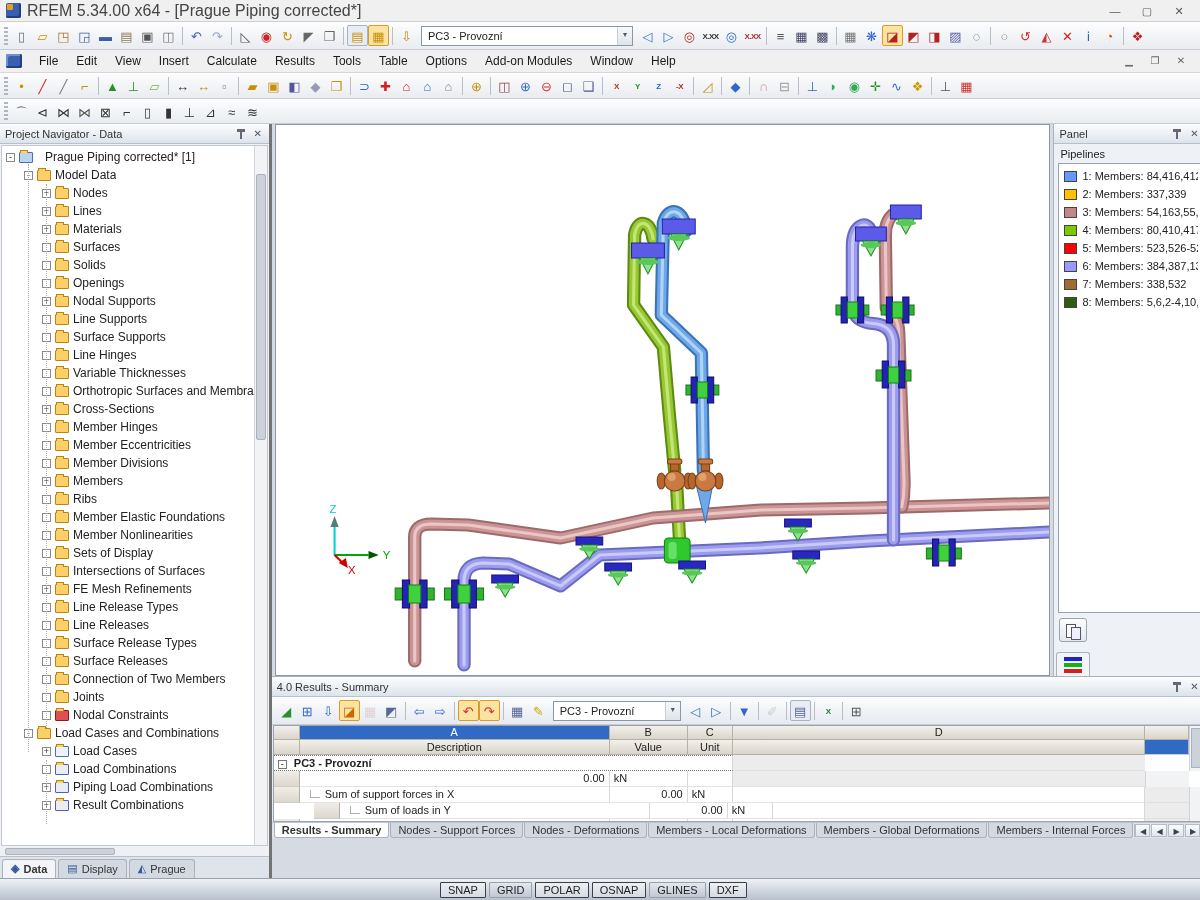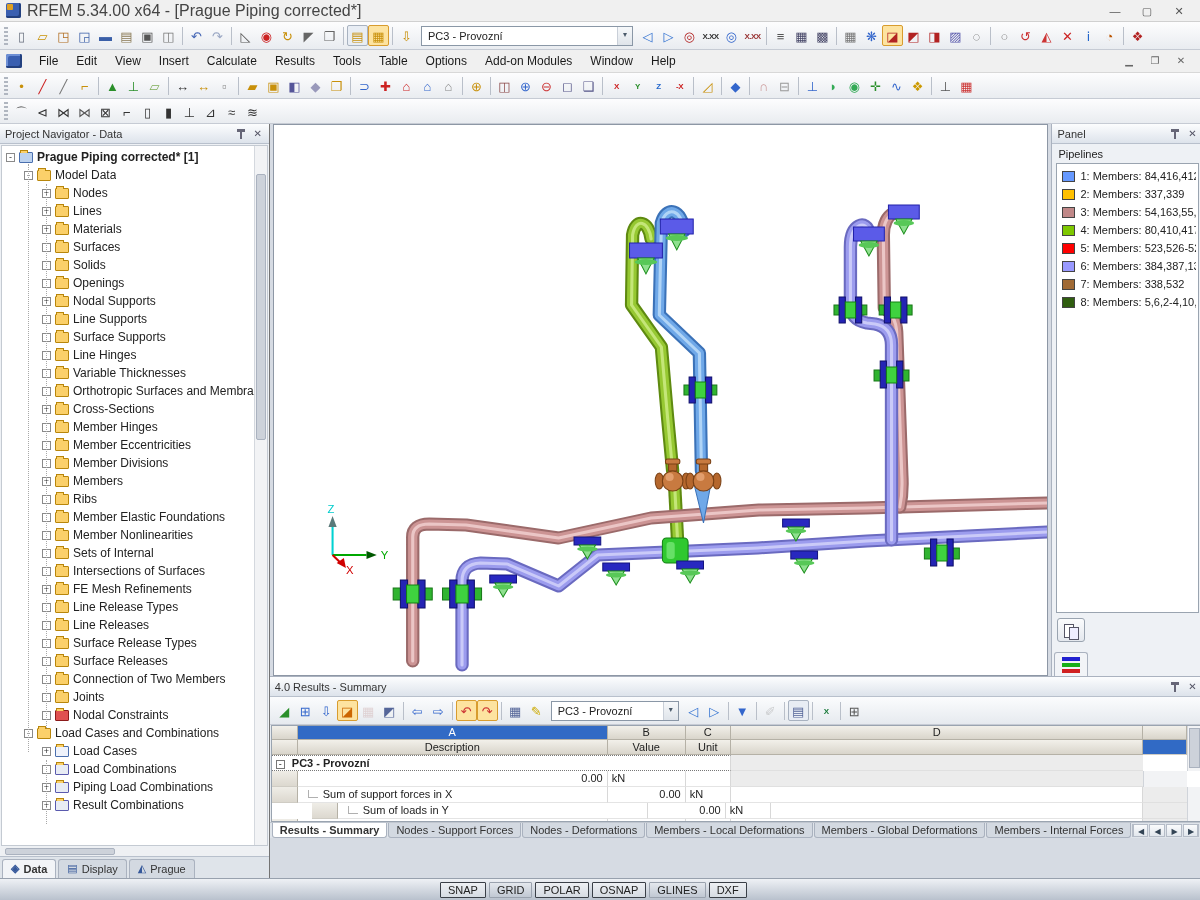--- a/index.html
+++ b/index.html
@@ -42,21 +42,21 @@
     border-bottom:1px solid #d8d8d8; padding:0 4px; }
   .m-ico { width:16px; height:14px; background:#3a5fb0; border-radius:2px; margin:0 8px 0 2px;
     box-shadow:inset -2px -2px 0 #23407e, inset 2px 2px 0 #6e8fd4; }
   .mitem { padding:2px 9px; font-size:12px; color:#1a1a1a; border-radius:2px; }
   .mdi { margin-left:auto; display:flex; gap:4px; padding-right:4px; }
   .mdib { width:22px; height:16px; text-align:center; line-height:15px; font-size:10px; color:#666; }
 
   .main { display:flex; height:754px; }
 
   
-  .nav { width:280px; background:#eef1f5; border-right:1px solid #737373; display:flex;
+  .nav { width:280px; background:#eef1f5; border-right:3px solid #737373; display:flex;
     flex-direction:column; }
   .paneltitle { height:20px; background:linear-gradient(#fcfdfe,#dde3eb); border-bottom:1px solid #b8c0cc;
     display:flex; align-items:center; padding:0 5px; font-size:11px; color:#333; }
   .paneltitle .pt { flex:1; }
   .pin { width:10px; height:12px; position:relative; margin-right:6px; }
   .pin::before { content:""; position:absolute; left:1px; top:1px; width:8px; height:3px; background:#667; }
   .pin::after { content:""; position:absolute; left:4px; top:4px; width:2px; height:7px; background:#667; }
   .xg { font-size:10px; color:#556; width:12px; text-align:center; }
 
   .treewrap { flex:1; position:relative; background:#fff; margin:1px; border:1px solid #c4cad2;
@@ -71,21 +71,21 @@
   .ticon { width:14px; height:11px; background:#fbd06a; border:1px solid #b8860b; border-radius:1px;
     margin-right:4px; flex:0 0 14px; position:relative; }
   .ticon::before { content:""; position:absolute; left:0; top:-3px; width:6px; height:2px;
     background:#fbd06a; border:1px solid #b8860b; border-bottom:none; }
   .trow[data-icon="project"] .ticon { background:#bcd2ef; border-color:#4a6fae; }
   .trow[data-icon="nodal-constraints"] .ticon { background:#e05050; border-color:#8b1a1a; }
   .trow[data-icon="load-cases"] .ticon { background:#eef2fb; border-color:#4a6fae; }
   .trow[data-icon="load-combinations"] .ticon,
   .trow[data-icon="piping-load-combinations"] .ticon,
   .trow[data-icon="result-combinations"] .ticon { background:#e8ecf4; border-color:#5a5aae; }
-  .trow[data-bold="true"] .tlabel { font-weight:bold; }
+  .trow[data-bold="true"] .tlabel { font-weight:normal;margin-left:8px; }
   .tlabel { overflow:hidden; }
 
   .vscroll { width:13px; background:#f2f3f5; border-left:1px solid #d4d8de; position:relative; }
   .vthumb { position:absolute; left:1px; right:1px; top:4%; height:38%; background:#cdd2da;
     border:1px solid #aab2bf; border-radius:2px; }
   .hscroll { height:9px; margin:0 1px; background:#eef0f3; position:relative; }
   .hthumb { position:absolute; top:1px; bottom:1px; left:4px; width:110px; background:#cdd2da;
     border:1px solid #aab2bf; border-radius:2px; }
   .navtabs { height:22px; display:flex; align-items:flex-end; padding:0 2px; background:#dfe4ea;
     border-top:1px solid #b8c0cc; }
@@ -326,21 +326,21 @@
               <span class="texp"></span>
               <span class="ticon"></span>
               <span class="tlabel">Member Elastic Foundations</span>
             </div><div class="trow" data-level="2" data-icon="member-nonlinearities">
               <span class="texp"></span>
               <span class="ticon"></span>
               <span class="tlabel">Member Nonlinearities</span>
             </div><div class="trow" data-level="2" data-icon="sets-of-members">
               <span class="texp"></span>
               <span class="ticon"></span>
-              <span class="tlabel">Sets of Internal</span>
+              <span class="tlabel">Sets of Display</span>
             </div><div class="trow" data-level="2" data-icon="intersections">
               <span class="texp"></span>
               <span class="ticon"></span>
               <span class="tlabel">Intersections of Surfaces</span>
             </div><div class="trow" data-level="2" data-exp="+" data-icon="fe-mesh-refinements">
               <span class="texp">+</span>
               <span class="ticon"></span>
               <span class="tlabel">FE Mesh Refinements</span>
             </div><div class="trow" data-level="2" data-icon="line-release-types">
               <span class="texp"></span>

